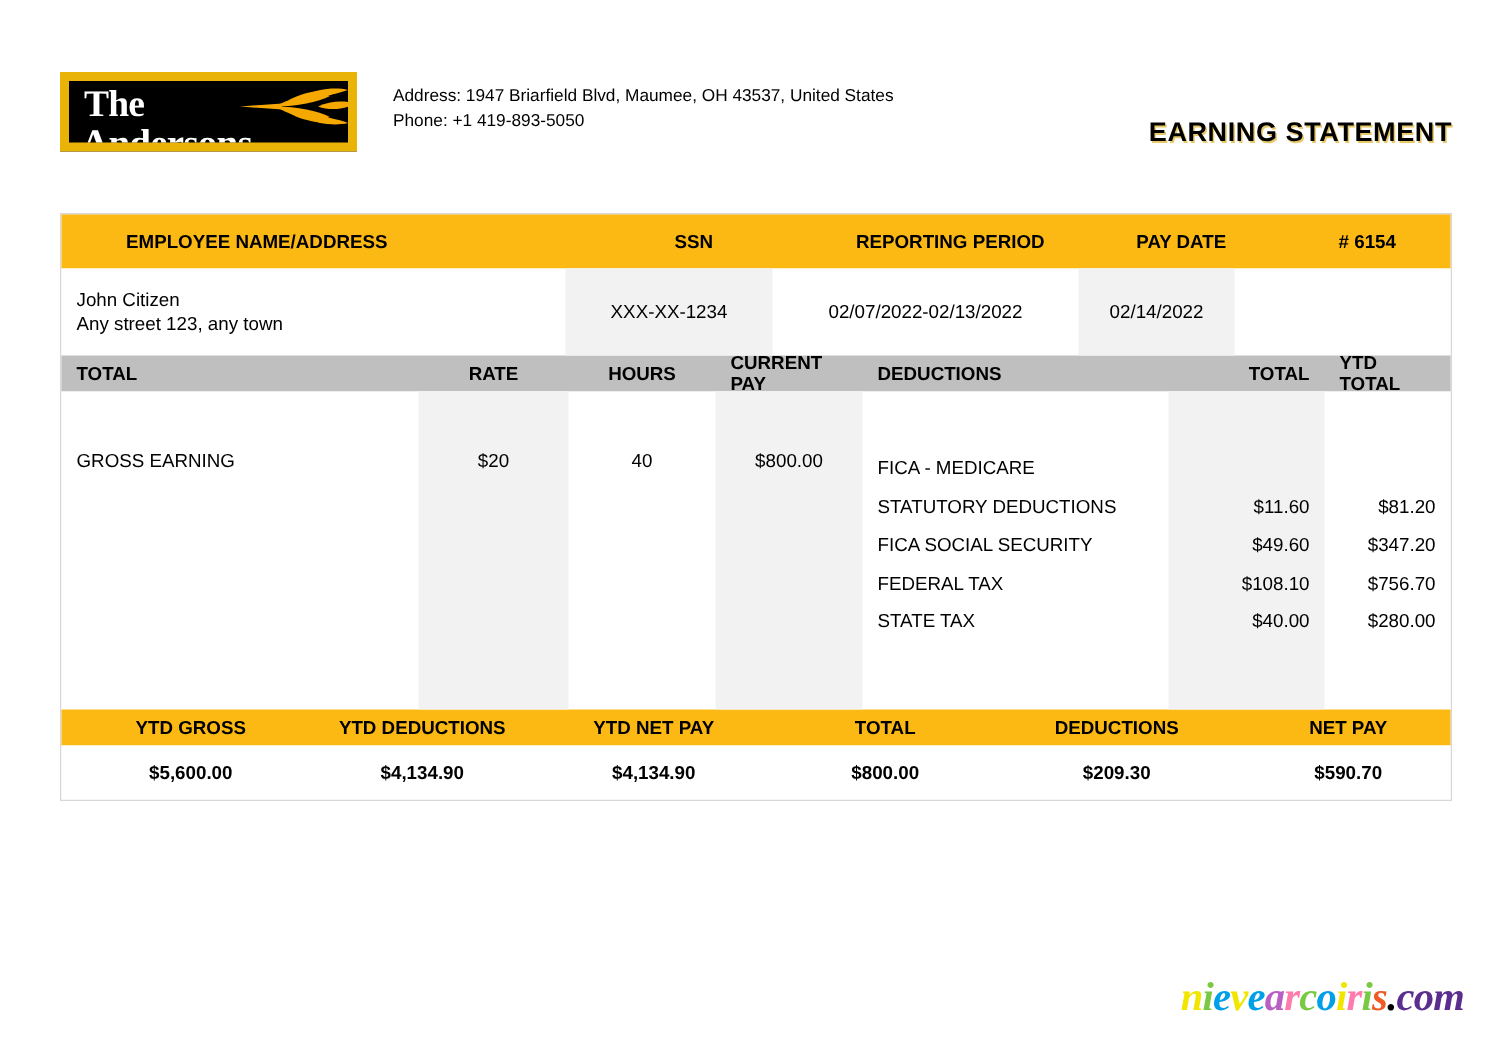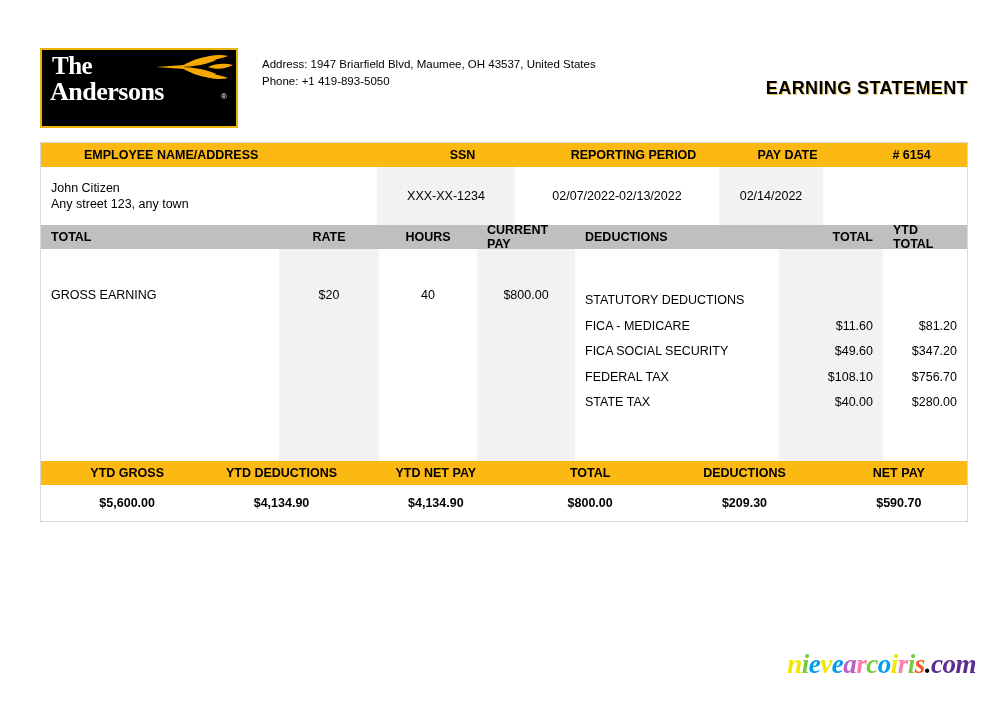--- a/index.html
+++ b/index.html
@@ -29,23 +29,23 @@
     position: absolute;
     left: 40px;
     top: 48px;
     width: 928px;
     height: 70px;
   }
   .logo {
     position: absolute;
     left: 0; top: 0;
     width: 198px;
-    height: 80px;
+    height: 53px;
     background: #000;
-    border: 2px solid #eab308;
+    border: 6px solid #eab308;
     box-sizing: border-box;
     overflow: hidden;
   }
   .logo-the {
     position: absolute;
     left: 10px;
     top: 2px;
     font-family: "Liberation Serif", serif;
     font-weight: bold;
     font-size: 25px;
@@ -121,21 +121,21 @@
     align-items: center;
   }
 
   
   .band-gold {
     background: #fdb913;
     font-weight: bold;
     font-size: 12.5px;
   }
   .band-gold .cell {
-    height: 24px;
+    height: 36px;
     font-weight: bold;
     white-space: nowrap;
     padding-left: 43px;
   }
   .band-grey {
     background: #bfbfbf;
   }
   .band-grey .cell {
     height: 24px;
     font-weight: bold;
@@ -313,22 +313,22 @@
     </div>
 
     <div class="row body-row">
       <div class="cell c-name">GROSS EARNING</div>
       <div class="cell c-rate shaded">$20</div>
       <div class="cell c-hours">40</div>
       <div class="cell c-cur shaded">$800.00</div>
 
       <div class="cell c-ded">
         <div class="ded-list">
+          <div>FICA - MEDICARE</div>
           <div>STATUTORY  DEDUCTIONS</div>
-          <div>FICA - MEDICARE</div>
           <div>FICA SOCIAL SECURITY</div>
           <div>FEDERAL TAX</div>
           <div>STATE TAX</div>
         </div>
       </div>
 
       <div class="cell c-total shaded">
         <div class="amt-list">
           <div class="spacer-line">&nbsp;</div>
           <div>$11.60</div>

